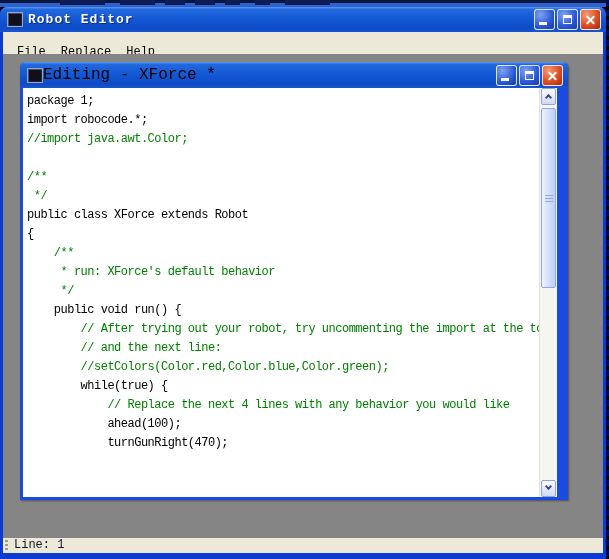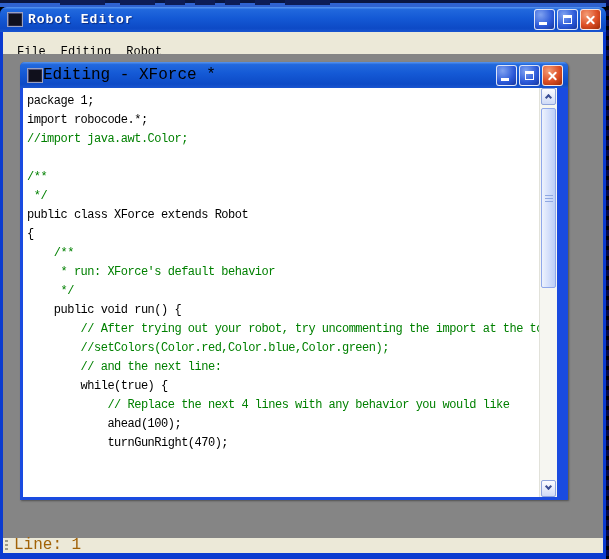--- a/index.html
+++ b/index.html
@@ -67,21 +67,21 @@
   .sb-thumb{position:absolute;left:1px;top:20px;width:15px;height:180px;border-radius:2px;
     background:linear-gradient(90deg,#eef3fd 0%,#d5e0fb 50%,#bccff7 100%);
     border:1px solid #90a8ea;box-sizing:border-box;}
   .sb-grip{position:absolute;left:3px;top:86px;width:8px;height:8px;
     background:repeating-linear-gradient(180deg,#8fa8e2 0 1px,transparent 1px 3px);}
   
   .statusbar{position:absolute;left:3px;top:531px;width:600px;height:15px;background:#ece9d8;
     display:flex;align-items:center;}
   .status-grip{width:3px;height:11px;margin-left:2px;
     background:repeating-linear-gradient(180deg,#9a9a8a 0 2px,transparent 2px 4px);}
-  .status-text{font-size:16px;color:#a16207;margin-left:6px;line-height:15px;}
+  .status-text{font-size:12px;color:#0f172a;margin-left:6px;line-height:15px;}
 </style>
 </head>
 <body>
 
 <div class="top-strip">
   <div class="blk" style="left:60px;width:45px;"></div>
   <div class="blk" style="left:120px;width:35px;"></div>
   <div class="blk" style="left:165px;width:20px;"></div>
   <div class="blk" style="left:195px;width:20px;"></div>
   <div class="blk" style="left:225px;width:15px;"></div>
@@ -104,22 +104,22 @@
         </div>
       <div class="xp-btn close">
         <div class="glyph-x a"></div>
         <div class="glyph-x b"></div>
       </div>
     </div>
   </div>
 
   <div class="menubar">
     <span class="menu-item">File</span>
-    <span class="menu-item">Editing</span>
-    <span class="menu-item">Robot</span>
+    <span class="menu-item">Replace</span>
+    <span class="menu-item">Help</span>
   </div>
 
   <div class="mdi">
 
     <div class="inner-window">
       <div class="inner-titlebar">
         <div class="app-icon"></div>
         <span class="title-text">Editing - XForce *</span>
         <div class="btn-group">
           <div class="xp-btn">
@@ -144,22 +144,22 @@
               <div class="code-line code"> </div>
               <div class="code-line comment">/**</div>
               <div class="code-line comment"> */</div>
               <div class="code-line code">public class XForce extends Robot</div>
               <div class="code-line code">{</div>
               <div class="code-line comment">    /**</div>
               <div class="code-line comment">     * run: XForce's default behavior</div>
               <div class="code-line comment">     */</div>
               <div class="code-line code">    public void run() {</div>
               <div class="code-line comment">        // After trying out your robot, try uncommenting the import at the top,</div>
+              <div class="code-line comment">        // and the next line:</div>
               <div class="code-line comment">        //setColors(Color.red,Color.blue,Color.green);</div>
-              <div class="code-line comment">        // and the next line:</div>
               <div class="code-line code">        while(true) {</div>
               <div class="code-line comment">            // Replace the next 4 lines with any behavior you would like</div>
               <div class="code-line code">            ahead(100);</div>
               <div class="code-line code">            turnGunRight(470);</div>
             </div>
         </div>
         <div class="scrollbar">
           <div class="sb-btn up">
               <div class="chev up"></div>
             </div>

